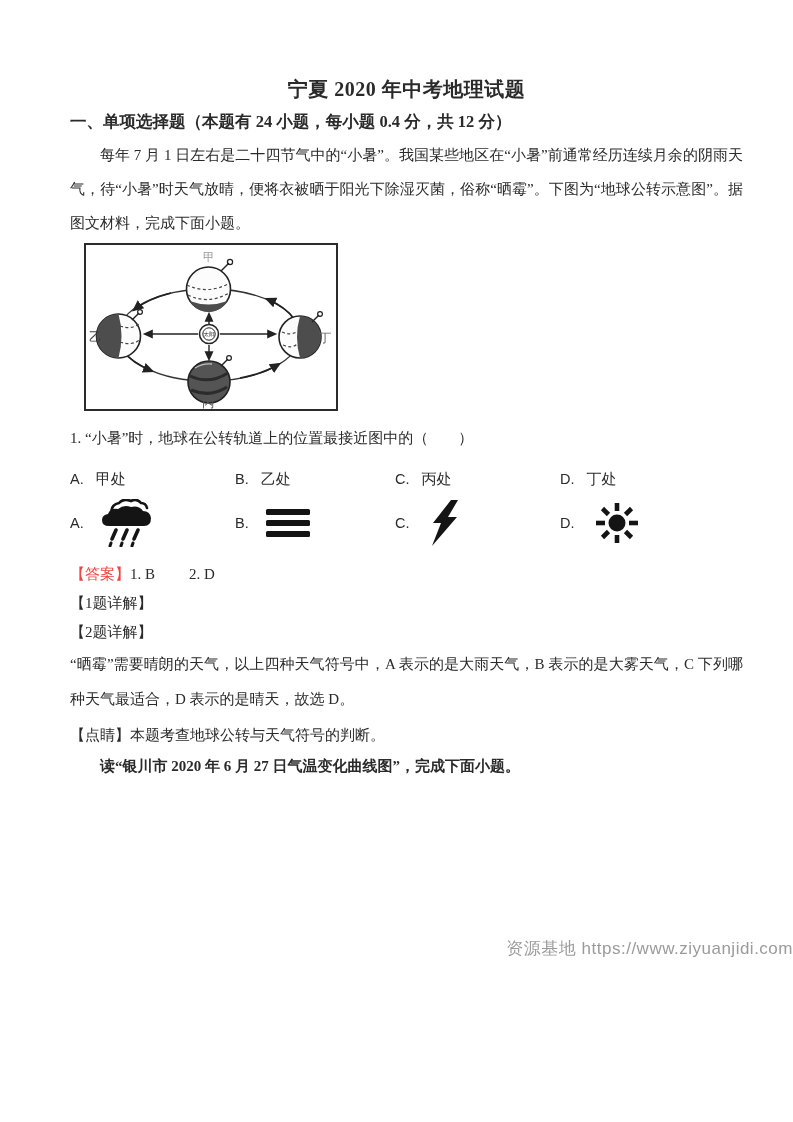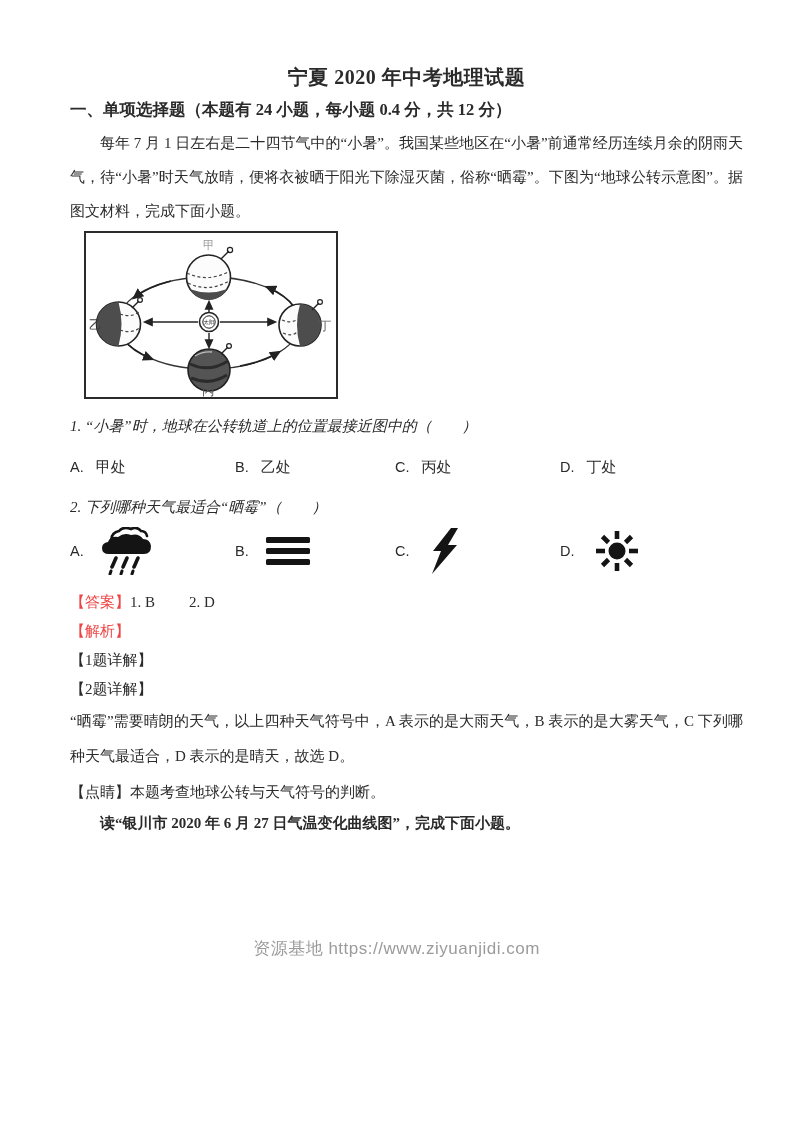--- a/index.html
+++ b/index.html
@@ -3,21 +3,21 @@
 <meta charset="utf-8">
 <style>
   * { margin:0; padding:0; box-sizing:border-box; }
   html,body { background:#fff; }
   .page {
     position:relative;
     width:793px; height:988px;
     background:#fff;
     font-family:"Liberation Serif","DejaVu Serif",serif;
     color:#2a2a2a;
-    padding:4px 50px 0 70px;
+    padding:16px 50px 0 70px;
     overflow:hidden;
   }
   .doc-title {
     margin-top:60px;
     text-align:center;
     font-size:20px; font-weight:bold;
     line-height:27px;
     letter-spacing:0.5px;
   }
   .section-heading {
@@ -32,21 +32,21 @@
     text-align:justify;
     text-indent:2em;
   }
   .figure {
     margin:3px 0 0 14px;
     width:254px;
     border:2px solid #2b2b2b;
     background:#fff;
     line-height:0;
   }
-  .q-line { margin-top:15px; font-size:15px; line-height:24px;font-style:italic; }
+  .q-line { margin-top:15px; font-size:15px; line-height:24px; }
   .q-line.q2 { margin-top:16px; }
   .options-row {
     margin-top:17px;
     display:grid;
     grid-template-columns:165px 160px 165px 1fr;
     font-size:15px; line-height:24px;
   }
   .opt-label { font-family:"Liberation Sans",sans-serif; font-size:14.5px; margin-right:12px; }
   .icon-row {
     margin-top:8px;
@@ -60,21 +60,21 @@
   .icon-cell svg { flex:none; }
   .ans-line { margin-top:15px; font-size:15px; line-height:24px; }
   .ans-item2 { margin-left:34px; }
   .blue { color:#ef4444; }
   .bracket-line { margin-top:5px; font-size:15px; line-height:24px; }
   .exp-para { margin-top:3px; font-size:15px; line-height:35px; text-align:justify; }
   .tip-line { margin-top:6px; font-size:15px; line-height:24px; }
   .next-intro { margin-top:7px; font-size:15px; font-weight:bold; line-height:24px; text-indent:2em; }
   .footer {
     position:absolute; left:0; right:0; bottom:28px;
-    text-align:center;
+    text-align:right;
     font-family:"Liberation Sans","DejaVu Sans",sans-serif;
     font-size:17px;
     color:#9b9b9b;
     letter-spacing:0.5px;
   }
   .footer a { color:#9b9b9b; text-decoration:none; }
   svg text { font-family:"Liberation Serif","DejaVu Serif",serif; }
 </style>
 </head>
 <body>
@@ -158,21 +158,20 @@
 
   <p class="q-line">1. “小暑”时，地球在公转轨道上的位置最接近图中的（　　）</p>
 
   <div class="options-row">
     <span><span class="opt-label">A.</span><span>甲处</span></span>
     <span><span class="opt-label">B.</span><span>乙处</span></span>
     <span><span class="opt-label">C.</span><span>丙处</span></span>
     <span><span class="opt-label">D.</span><span>丁处</span></span>
   </div>
 
-  <p class="q-line q2">2. 下列哪种天气最适合“晒霉”（　　）</p>
 
   <div class="icon-row">
     <span class="icon-cell">
       <span class="opt-label">A.</span>
       <svg width="56" height="48" viewBox="0 0 56 48">
         <path d="M12 15 Q10 6 19 4 Q23 -1 31 2 Q37 -1 41 4 Q46 4 47 9" fill="#fff" stroke="#141414" stroke-width="2.6" stroke-linecap="round"></path>
         <path d="M9 27 Q2 27 2 21 Q2 16 8 15 Q10 9 18 10 Q24 5 31 8 Q39 6 43 12 Q50 12 51 19 Q51 27 44 27 Z" fill="#141414"></path>
         <path d="M16 31 L12 40" stroke="#141414" stroke-width="3.6" stroke-linecap="round"></path>
         <path d="M27 31 L23 40" stroke="#141414" stroke-width="3.6" stroke-linecap="round"></path>
         <path d="M38 31 L34 40" stroke="#141414" stroke-width="3.6" stroke-linecap="round"></path>
@@ -208,21 +207,20 @@
             <path d="M17.5 14.5 L11.5 8.5"></path>
           <path d="M17.5 31.5 L11.5 37.5"></path>
             <path d="M34.5 31.5 L40.5 37.5"></path>
         </g>
       </svg>
     </span>
   </div>
 
   <p class="ans-line"><span class="blue">【答案】</span><span>1. B</span><span class="ans-item2">2. D</span></p>
 
-  <p class="bracket-line blue">【解析】</p>
 
   <p class="bracket-line">【1题详解】</p>
 
   <p class="bracket-line">【2题详解】</p>
   <p class="exp-para">“晒霉”需要晴朗的天气，以上四种天气符号中，A 表示的是大雨天气，B 表示的是大雾天气，C 下列哪种天气最适合，D 表示的是晴天，故选 D。</p>
 
   <p class="tip-line"><span>【点睛】</span><span>本题考查地球公转与天气符号的判断。</span></p>
 
   <p class="next-intro">读“银川市 2020 年 6 月 27 日气温变化曲线图”，完成下面小题。</p>
 

